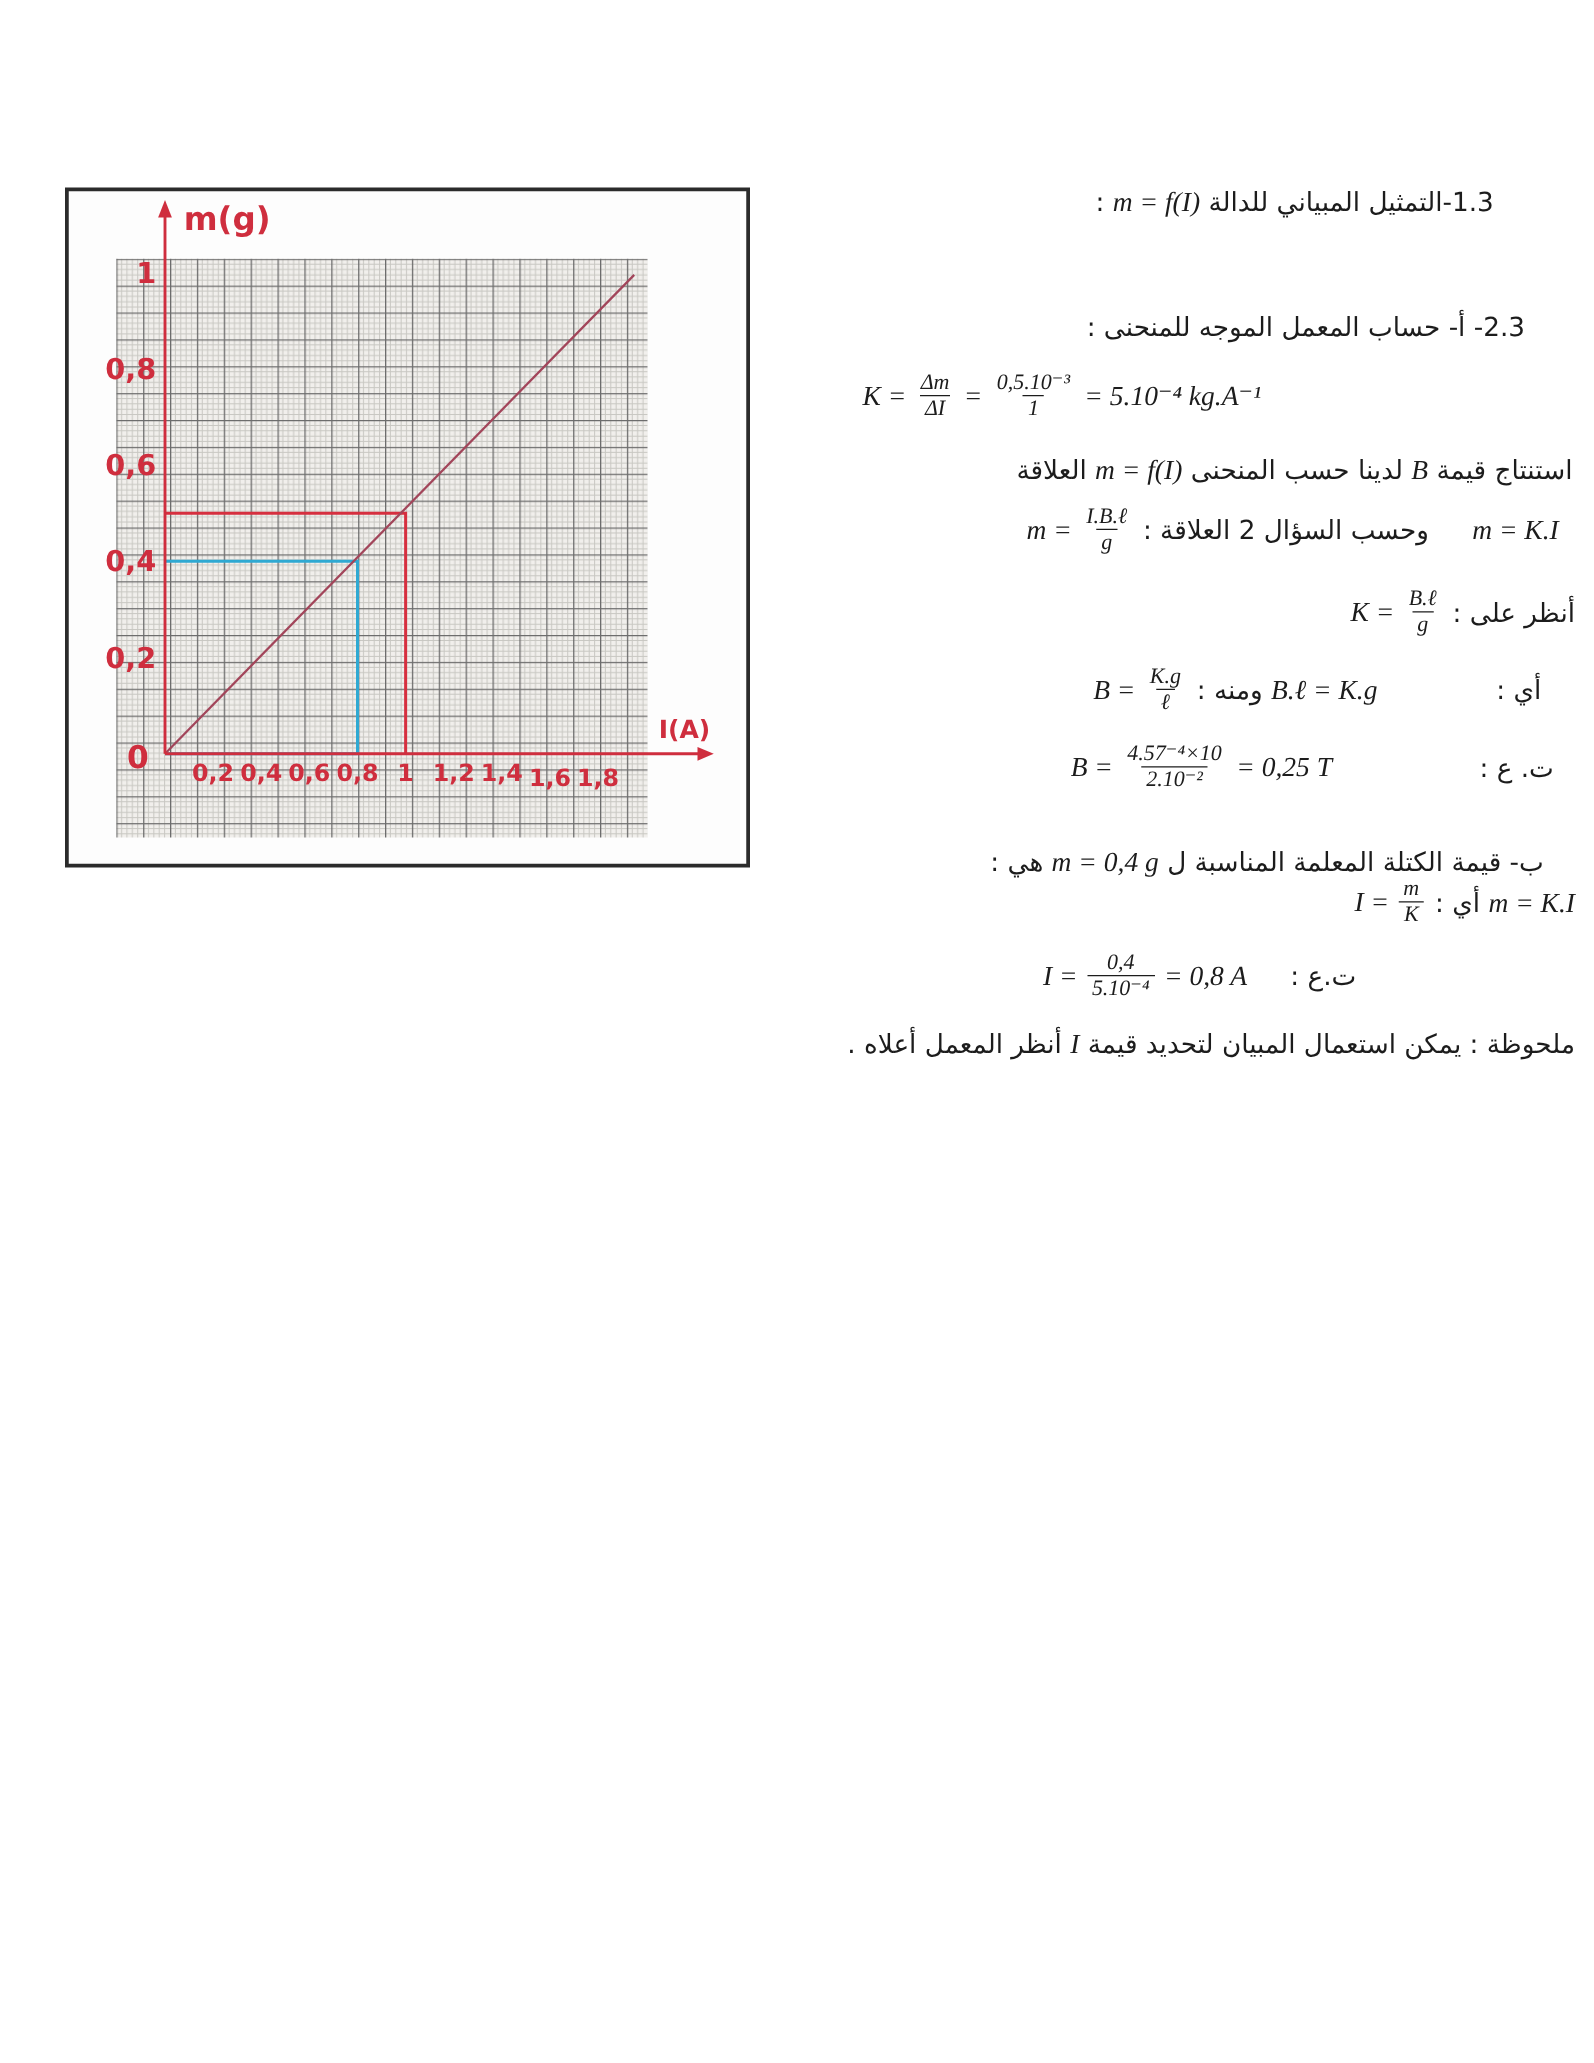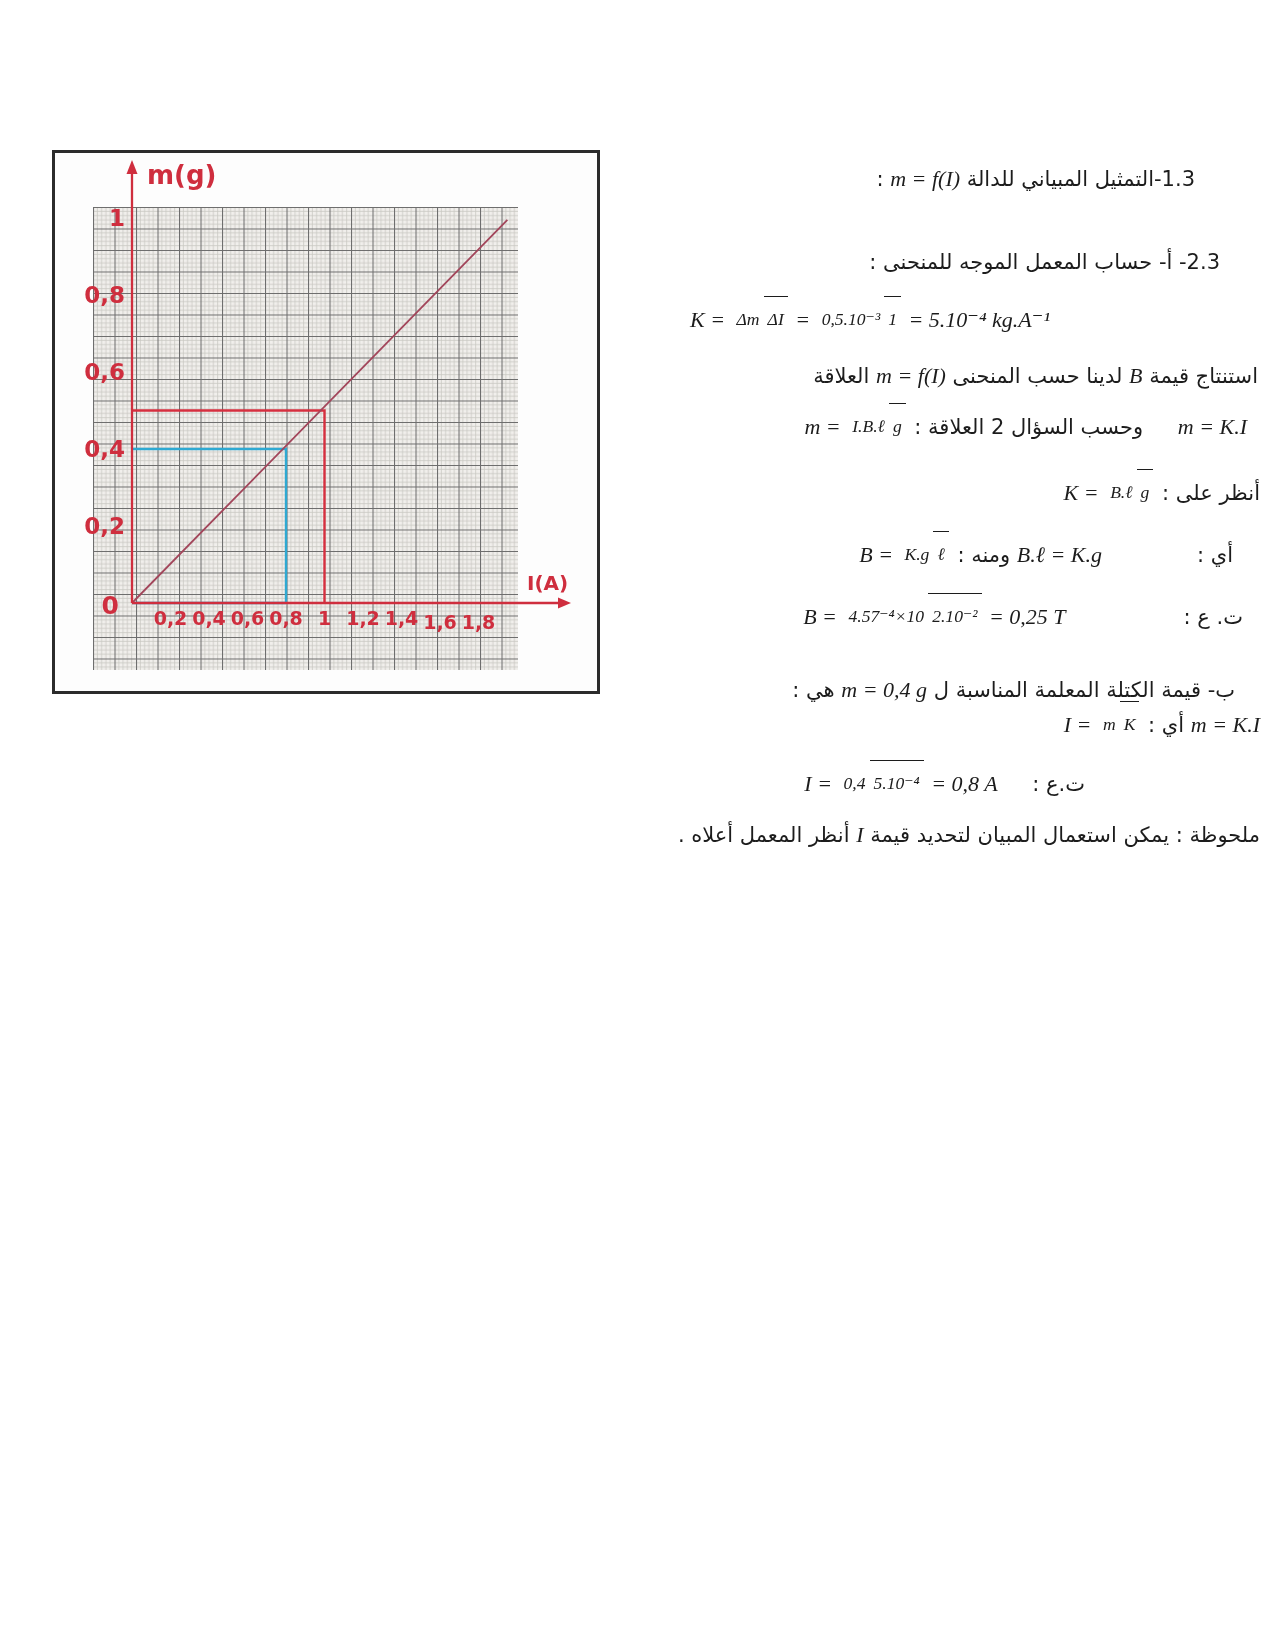--- a/index.html
+++ b/index.html
@@ -21,26 +21,26 @@
     direction:ltr;unicode-bidi:isolate;
     font-family:"Liberation Serif","DejaVu Serif",serif;
     font-style:italic;font-size:22px;
   }
   .formula{
     position:absolute;direction:ltr;white-space:nowrap;
     font-family:"Liberation Serif","DejaVu Serif",serif;
     font-style:italic;font-size:22px;
   }
   .frac{
-    display:inline-flex;align-items:center;
+    display:inline-flex;flex-direction:column;align-items:center;
     vertical-align:middle;line-height:1.12;font-size:0.8em;
     margin:0 2px;transform:translateY(-3px);
   }
   .frac .num{padding:0 4px;}
-  .frac .den{border-top:1.5px solid #1c1c1c;padding:13px 4px;}
+  .frac .den{border-top:1.5px solid #1c1c1c;padding:0 4px;}
   .gap-sm{display:inline-block;width:28px;}
   .gap-md{display:inline-block;width:95px;}
   .gap-lg{display:inline-block;width:118px;}
 </style>
 </head>
 <body>
 
 <div class="figure">
   <svg id="graph" width="542" height="538" viewBox="0 0 542 538">
     <defs>
@@ -82,21 +82,21 @@
         <text x="70" y="227" text-anchor="end" font-size="23" font-family="&quot;DejaVu Sans&quot;,sans-serif" font-weight="bold" fill="#cf2e3e">0,6</text>
         <text x="70" y="304" text-anchor="end" font-size="23" font-family="&quot;DejaVu Sans&quot;,sans-serif" font-weight="bold" fill="#cf2e3e">0,4</text>
         <text x="70" y="381" text-anchor="end" font-size="23" font-family="&quot;DejaVu Sans&quot;,sans-serif" font-weight="bold" fill="#cf2e3e">0,2</text>
         <text x="64" y="461" text-anchor="end" font-size="25" font-family="&quot;DejaVu Sans&quot;,sans-serif" font-weight="bold" fill="#cf2e3e">0</text>
         <text x="92" y="31" font-size="26" font-family="&quot;DejaVu Sans&quot;,sans-serif" font-weight="bold" fill="#cf2e3e">m(g)</text>
         <text x="472" y="437" font-size="20" font-family="&quot;DejaVu Sans&quot;,sans-serif" font-weight="bold" fill="#cf2e3e">I(A)</text>
       </g>
   </svg>
 </div>
 
-<div class="ln" style="top:164px;right:80px"><span class="ar">1.3-التمثيل المبياني للدالة </span><span class="math" dir="ltr">m = f(I)</span><span class="ar"> :</span></div>
+<div class="ln" style="top:147px;right:80px"><span class="ar">1.3-التمثيل المبياني للدالة </span><span class="math" dir="ltr">m = f(I)</span><span class="ar"> :</span></div>
 
 <div class="ln" style="top:248px;right:55px"><span class="ar">2.3- أ- حساب المعمل الموجه للمنحنى :</span></div>
 
 <div class="formula" style="top:299px;left:690px"><span>K = </span><span class="frac">
       <span class="num">Δm</span>
       <span class="den">ΔI</span>
     </span><span> = </span><span class="frac">
       <span class="num">0,5.10⁻³</span>
       <span class="den">1</span>
     </span><span> = 5.10⁻⁴ kg.A⁻¹</span></div>

